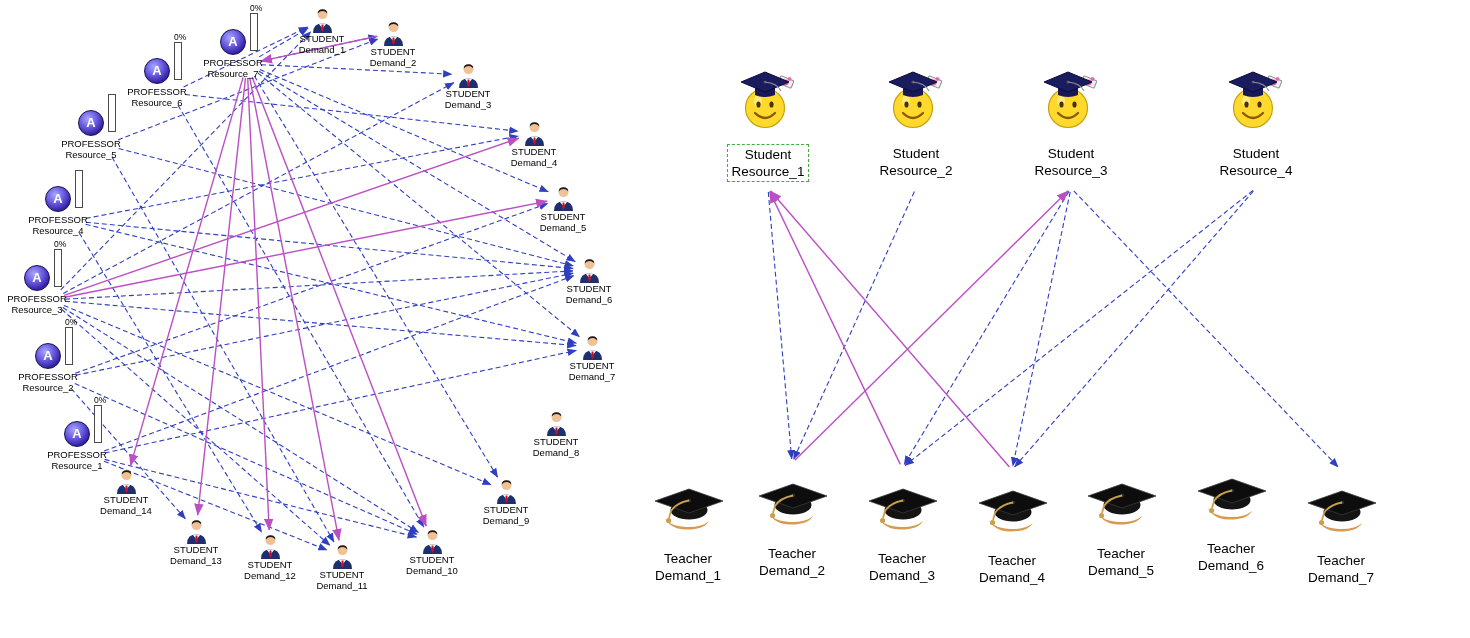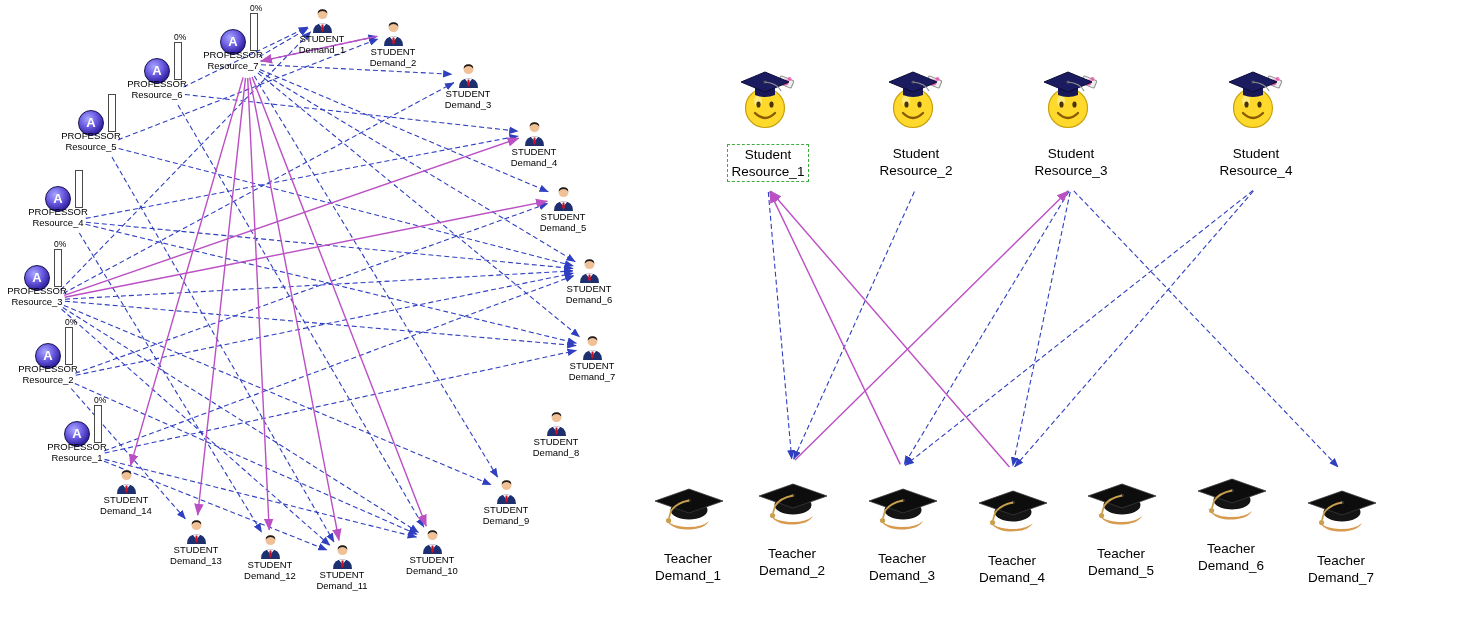--- a/index.html
+++ b/index.html
@@ -3,21 +3,21 @@
 <meta charset="utf-8">
 <style>
   *{box-sizing:border-box;margin:0;padding:0;}
   html,body{background:#ffffff;}
   body{font-family:"Liberation Sans",sans-serif;}
   #canvas{position:relative;width:1470px;height:638px;background:#fff;overflow:hidden;}
   #edges-layer{position:absolute;left:0;top:0;width:1470px;height:638px;}
   .panel{position:absolute;left:0;top:0;width:1470px;height:638px;pointer-events:none;}
   .node{position:absolute;pointer-events:auto;}
   .node-label{position:absolute;text-align:center;color:#000;}
-  .prof-node .node-label,.student-node .node-label{top:7px;left:-62px;width:124px;font-size:9.5px;line-height:11px;}
+  .prof-node .node-label,.student-node .node-label{top:15px;left:-62px;width:124px;font-size:9.5px;line-height:11px;}
   .student-node .node-label{top:13px;}
   .prof-circle{position:absolute;left:-13px;top:-13px;width:26px;height:26px;border-radius:50%;
     background:radial-gradient(circle at 38% 32%, #a8a8ff 0%, #6a5ae0 40%, #2d1f9e 75%, #1c1470 100%);
     border:1px solid #14104f;color:#fff;font-weight:bold;font-size:13px;line-height:24px;text-align:center;}
   .meter{position:absolute;left:17px;top:-38px;width:34px;}
   .meter-pct{font-size:8.5px;line-height:9px;height:9px;color:#000;text-align:left;}
   .meter-bar{width:8px;height:38px;background:#fff;border:1px solid #4a4a4a;}
   .icon-wrap{position:absolute;}
   .student-node .icon-wrap{left:-11px;top:-14px;}
   .rs-node .icon-wrap{left:-31px;top:-34px;}

